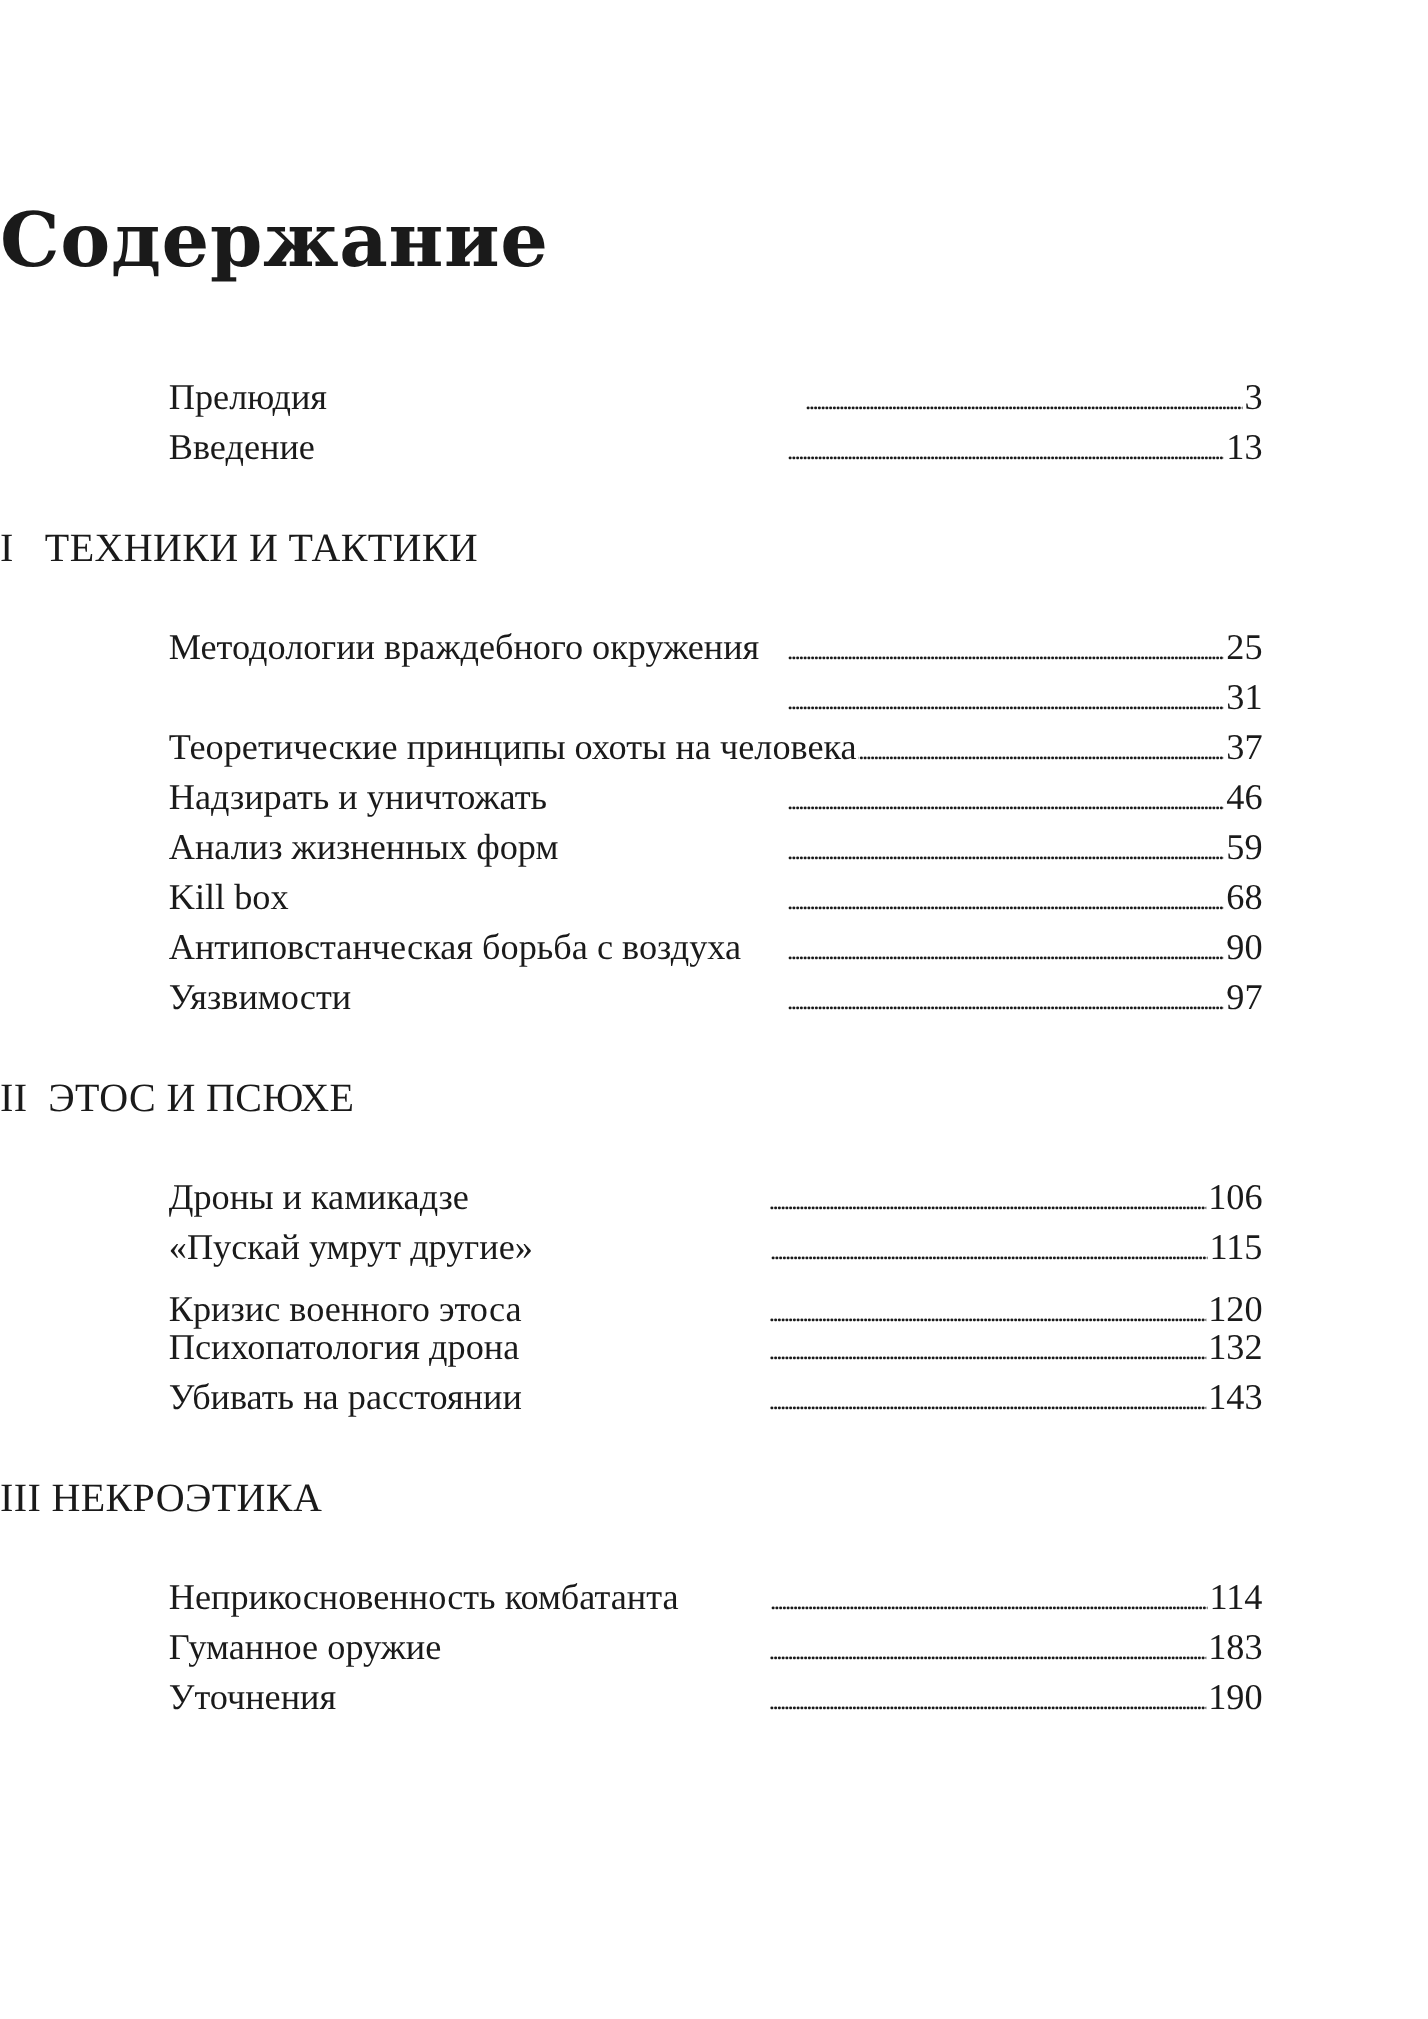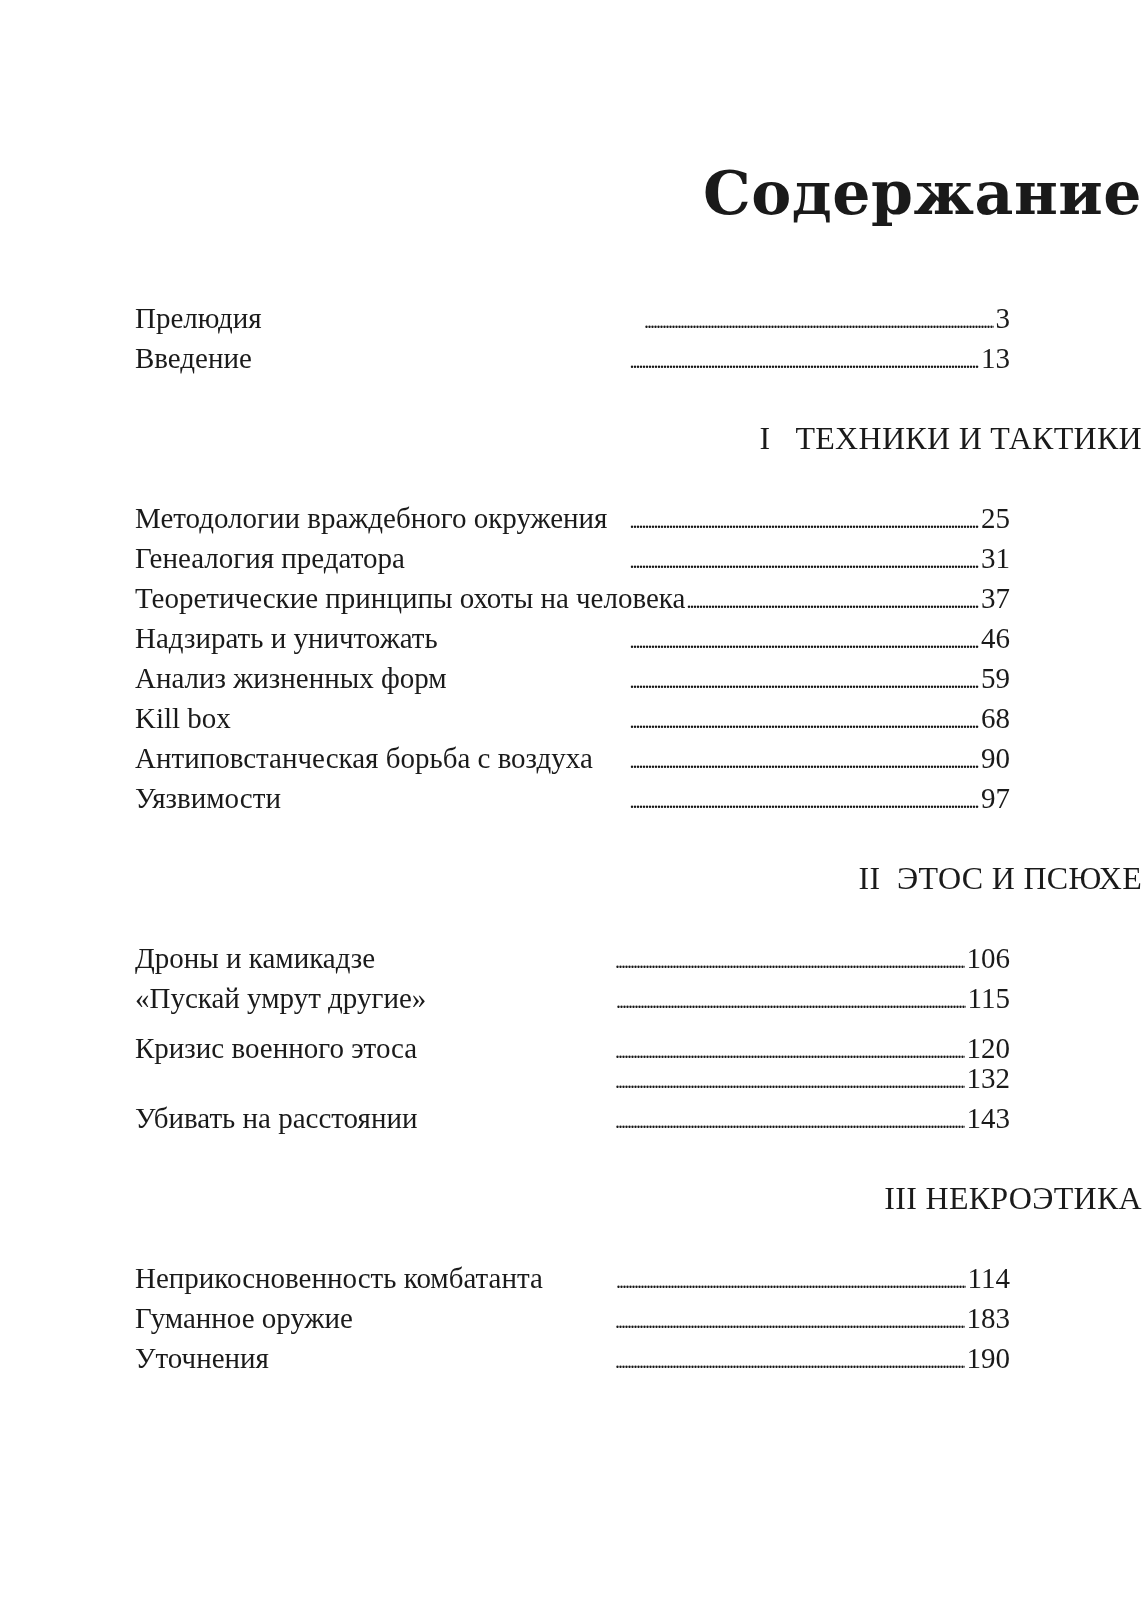--- a/index.html
+++ b/index.html
@@ -1,23 +1,23 @@
 <!DOCTYPE html>
 <html><head>
   <meta charset="utf-8">
   <style>
     html, body { margin: 0; padding: 0; background: #ffffff; }
     body { width: 1142px; height: 1615px; position: relative; overflow: hidden; color: #1a1a1a; font-family: "Liberation Serif", "DejaVu Serif", serif; }
-    .title { position: absolute; top: 158px; left: 0; width: 1142px; text-align: right; font-family: "DejaVu Serif", "Liberation Serif", serif; font-weight: bold; font-size: 60px; letter-spacing: 0.5px; margin: 0; }
+    .title { position: absolute; top: 158px; left: 0; width: 1142px; text-align: left; font-family: "DejaVu Serif", "Liberation Serif", serif; font-weight: bold; font-size: 60px; letter-spacing: 0.5px; margin: 0; }
     .entry { position: absolute; left: 135px; width: 875px; display: flex; align-items: flex-end; font-size: 29px; line-height: 40px; white-space: nowrap; overflow: hidden; }
     .entry .label { flex: 0 0 auto; }
     .entry .dots { flex: 1 1 auto; overflow: hidden; margin: 0 2px; position: relative; height: 40px; }
     .entry .dots::after { content: ". . . . . . . . . . . . . . . . . . . . . . . . . . . . . . . . . . . . . . . . . . . . . . . . . . . . . . . . . . . . . . . . . . . . . . . . . . . . . . . . . . . . . . . . . . . . . . . . . . . . . . . . . . . . . . . . . . . . ."; position: absolute; right: 0; top: 0; letter-spacing: -3.5px; font-size: 20px; line-height: 46px; white-space: nowrap; }
     .entry .page { flex: 0 0 auto; text-align: right; }
-    .part { position: absolute; left: 0; width: 1142px; text-align: right; font-size: 32px; line-height: 40px; letter-spacing: 0.3px; }
+    .part { position: absolute; left: 0; width: 1142px; text-align: left; font-size: 32px; line-height: 40px; letter-spacing: 0.3px; }
     .part .num { white-space: pre; }
   </style>
 </head>
 <body>
 
 <h1 class="title">Содержание</h1>
 
 <div class="entry" style="top:298px">
   <span class="label">Прелюдия</span>
   <span class="dots"></span>
@@ -31,21 +31,20 @@
 
 <div class="part" style="top:418px">
   <span class="num">I</span><span class="num">   </span><span>ТЕХНИКИ И ТАКТИКИ</span>
 </div>
 <div class="entry" style="top:498px">
   <span class="label">Методологии враждебного окружения</span>
   <span class="dots"></span>
   <span class="page">25</span>
 </div>
 <div class="entry" style="top:538px">
-  <span class="label">Генеалогия предатора</span>
   <span class="dots"></span>
   <span class="page">31</span>
 </div>
 <div class="entry" style="top:578px">
   <span class="label">Теоретические принципы охоты на человека</span>
   <span class="dots"></span>
   <span class="page">37</span>
 </div>
 <div class="entry" style="top:618px">
   <span class="label">Надзирать и уничтожать</span>
@@ -85,20 +84,21 @@
   <span class="label">«Пускай умрут другие»</span>
   <span class="dots"></span>
   <span class="page">115</span>
 </div>
 <div class="entry" style="top:1028px">
   <span class="label">Кризис военного этоса</span>
   <span class="dots"></span>
   <span class="page">120</span>
 </div>
 <div class="entry" style="top:1058px">
+  <span class="label">Психопатология дрона</span>
   <span class="dots"></span>
   <span class="page">132</span>
 </div>
 <div class="entry" style="top:1098px">
   <span class="label">Убивать на расстоянии</span>
   <span class="dots"></span>
   <span class="page">143</span>
 </div>
 
 <div class="part" style="top:1178px">

